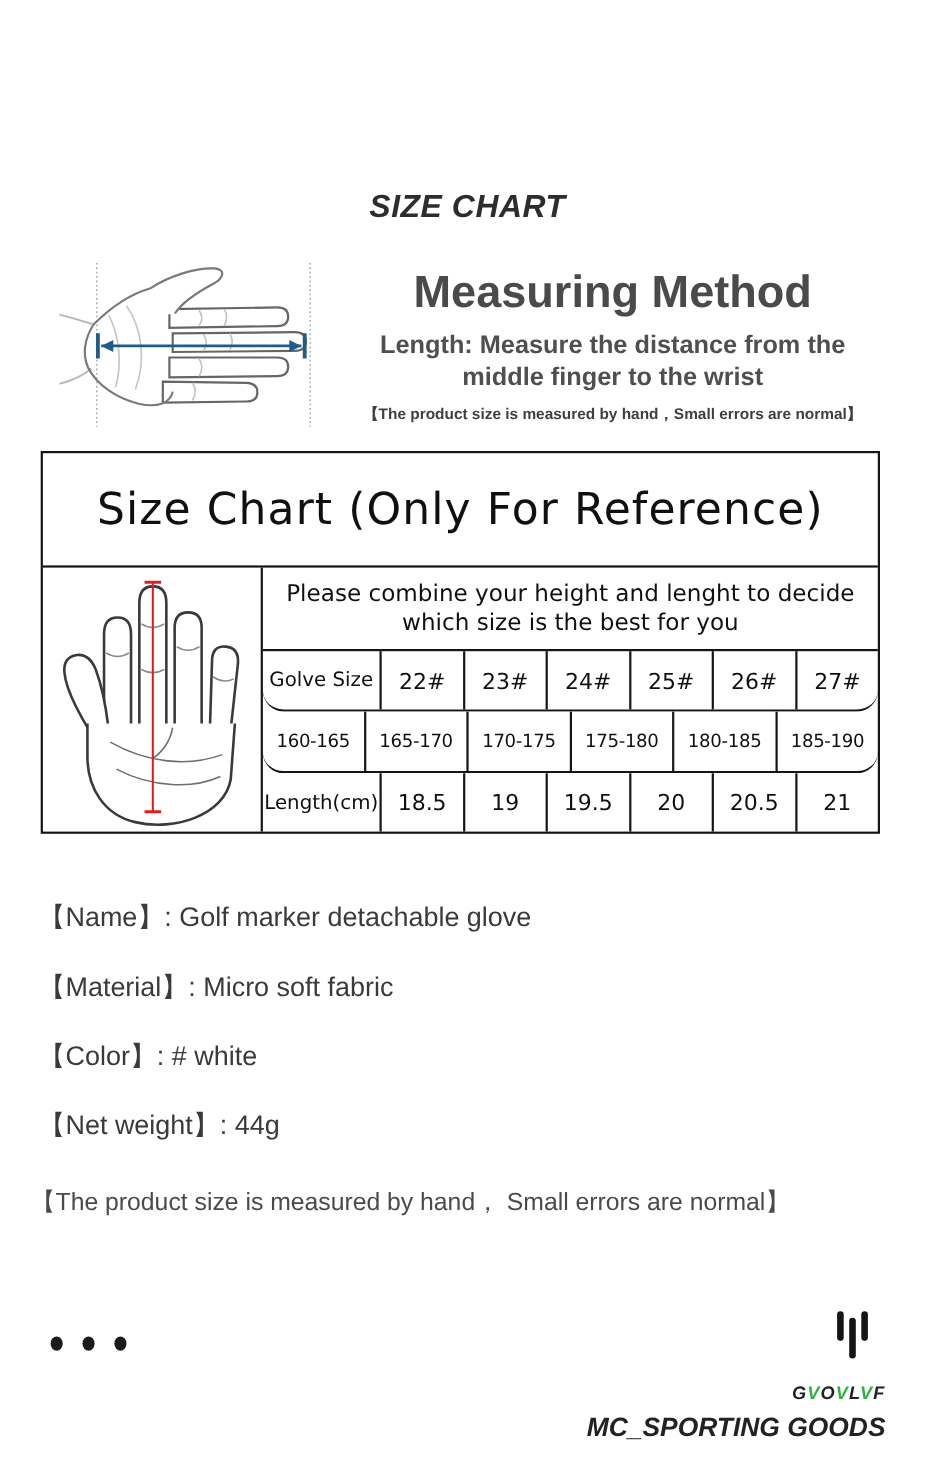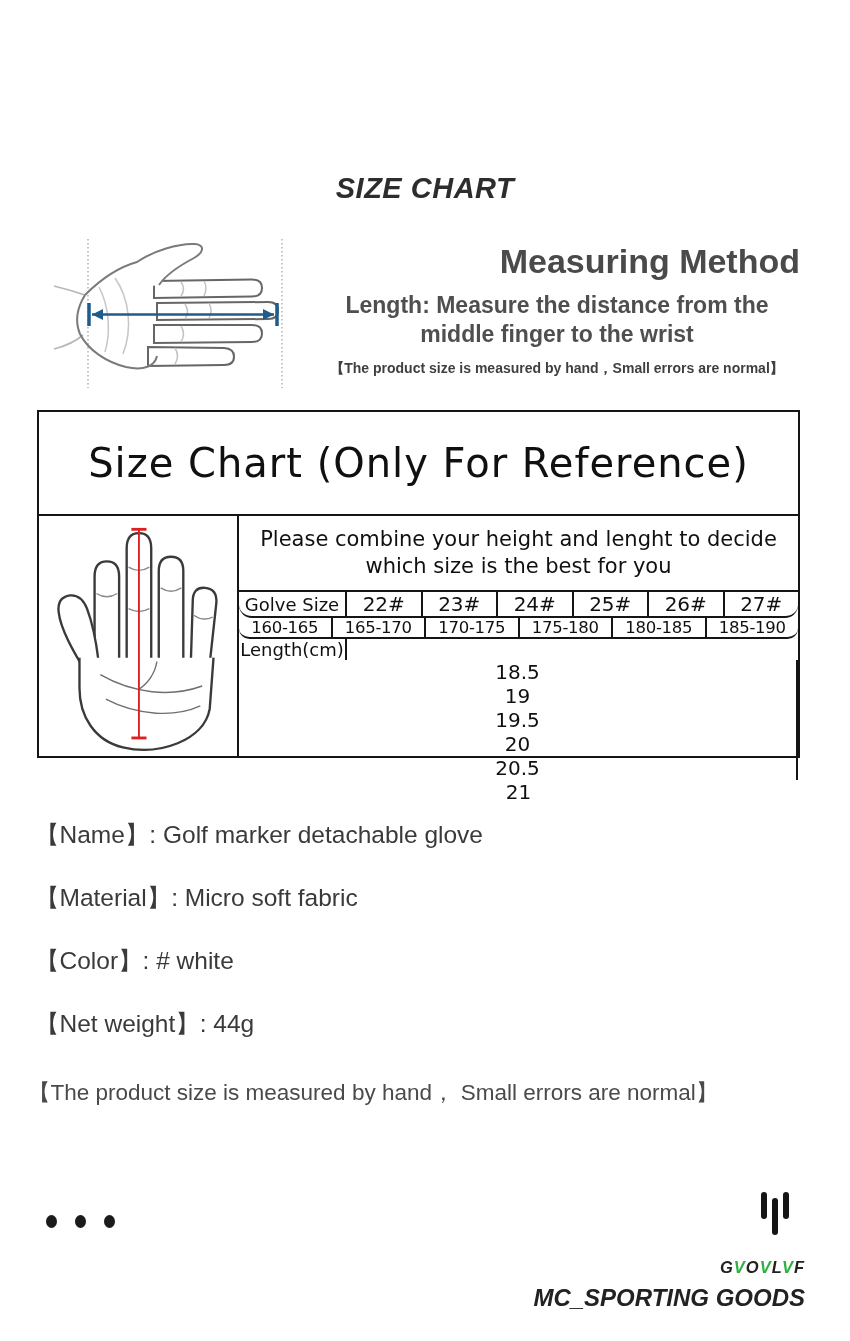--- a/index.html
+++ b/index.html
@@ -13,21 +13,21 @@
     font-size:35px; font-weight:bold; letter-spacing:1.5px; color:#2d2d2d;
   }
   .subtitle {
     position:absolute; top:172px; left:0; width:100%; text-align:center;
     font-size:29px; font-weight:bold; font-style:italic; color:#2d2d2d; letter-spacing:0.5px;
   }
   
   .measuring { position:absolute; top:236px; left:52px; width:748px; display:flex; }
   .mm-illustration { width:262px; flex:none; }
   .mm-content { flex:1; text-align:center; padding-top:6px; }
-  .mm-heading { margin:0 0 10px 0; font-size:34px; font-weight:bold; color:#4a4a4a;text-align:right; }
+  .mm-heading { margin:0 0 10px 0; font-size:41px; font-weight:bold; color:#4a4a4a; }
   .mm-line { margin:0; font-size:23px; line-height:29px; color:#4f4f4f;font-weight:bold; }
   .mm-note { margin-top:11px; font-size:14px; font-weight:bold; color:#3f3f3f; }
   
   .size-table {
     position:absolute; top:410px; left:37px; width:763px; height:348px;
     border:2px solid #151515; box-sizing:border-box;
     font-family:"DejaVu Sans", sans-serif; color:#101010; display:flex; flex-direction:column;
   }
   .st-title {
     height:104px; flex:none; border-bottom:2px solid #151515; box-sizing:border-box;
@@ -39,21 +39,21 @@
     width:200px; flex:none; border-right:2px solid #151515; box-sizing:border-box;
     display:flex; align-items:center; justify-content:center; overflow:hidden;
   }
   .st-right { flex:1; display:flex; flex-direction:column; min-width:0; }
   .st-instruction {
     height:76px; flex:none; border-bottom:2px solid #151515; box-sizing:border-box;
     display:flex; flex-direction:column; align-items:center; justify-content:center;
     font-size:21px; line-height:27px; white-space:nowrap;
   }
   .st-row { flex:1; display:flex; border-bottom:2px solid #151515; box-sizing:border-box;border-radius:19px; }
-  .st-row:last-child { border-bottom:none;flex-direction:column; }
+  .st-row:last-child { border-bottom:none; }
   .st-label {
     width:108px; flex:none; border-right:2px solid #151515; box-sizing:border-box;
     display:flex; align-items:center; justify-content:center; font-size:18px; white-space:nowrap;
   }
   .st-cell {
     flex:1; border-right:2px solid #151515; box-sizing:border-box;
     display:flex; align-items:center; justify-content:center; font-size:20px; white-space:nowrap;
   }
   .st-cell:last-child { border-right:none; }
   .st-row.height-row .st-cell { font-size:16.5px; letter-spacing:-0.3px; }

